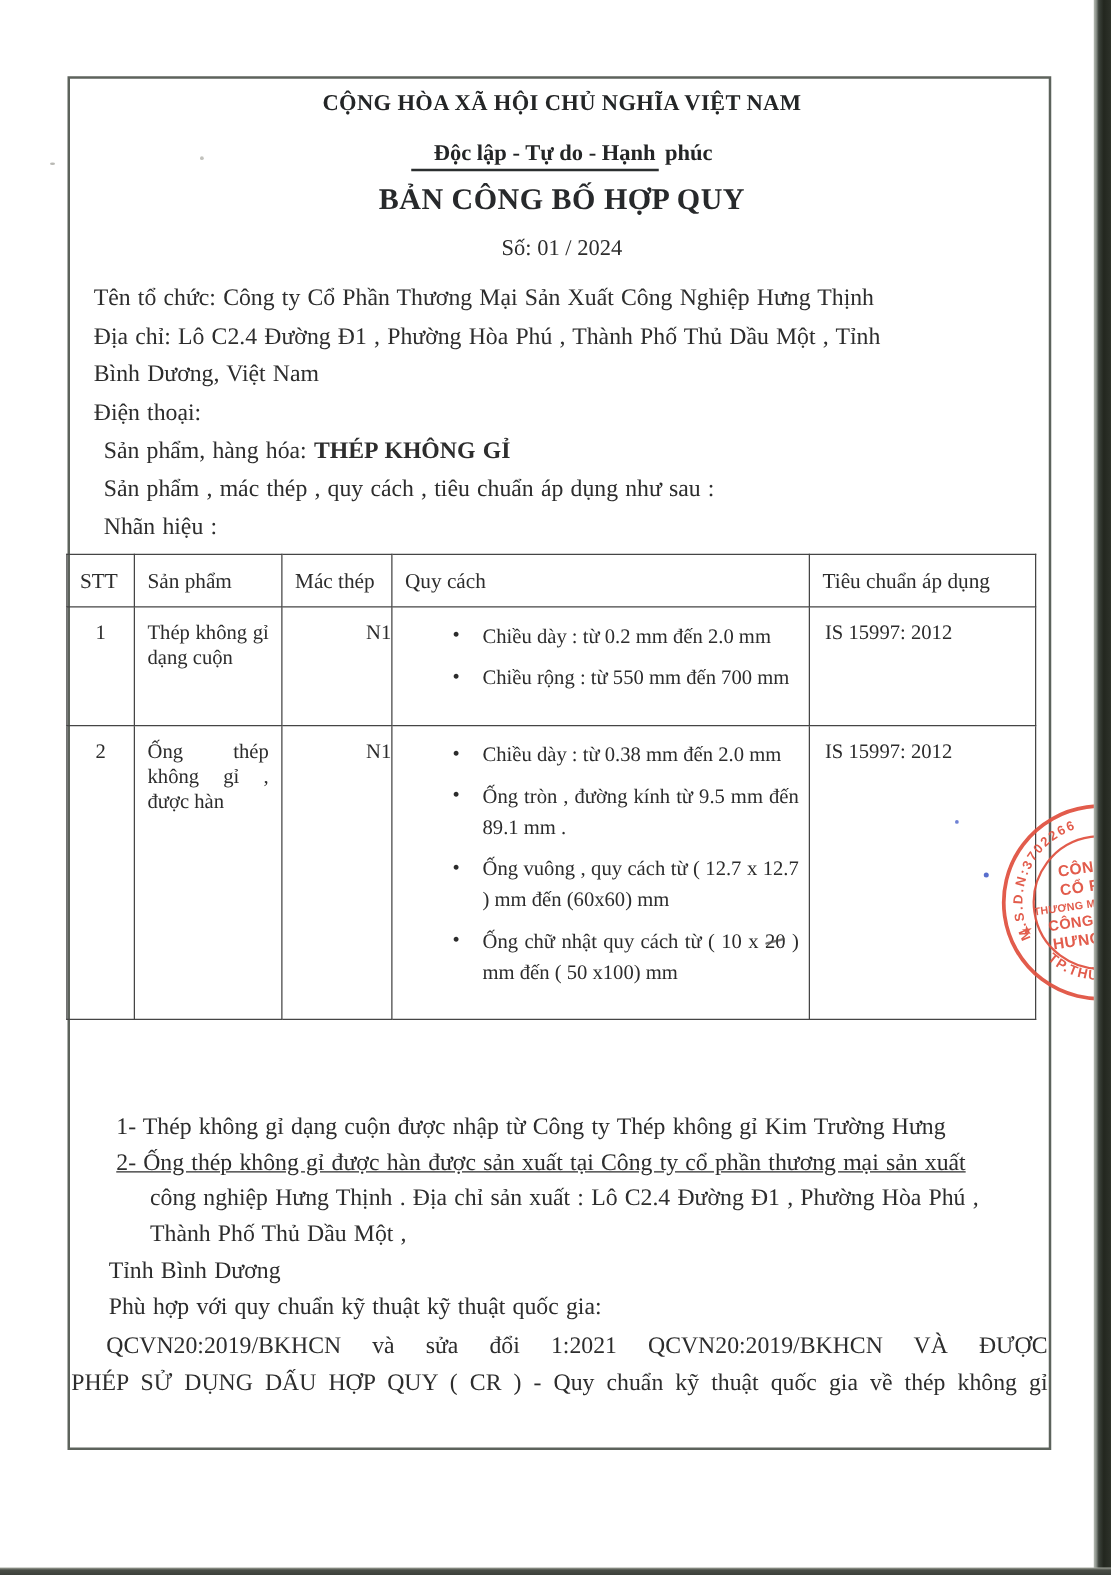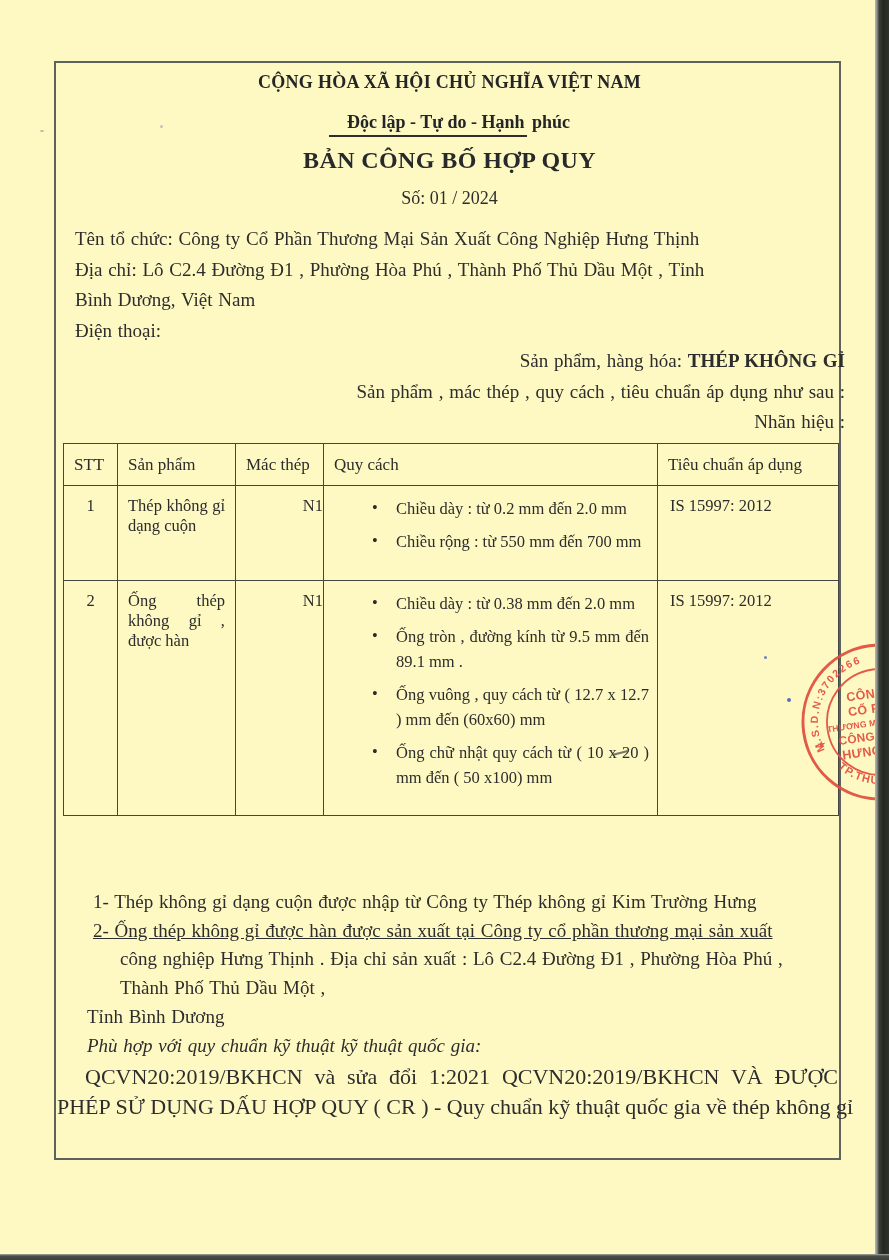--- a/index.html
+++ b/index.html
@@ -1,19 +1,19 @@
 <!DOCTYPE html>
 <html><head>
 <meta charset="utf-8">
 <style>
   * { margin:0; padding:0; box-sizing:border-box; }
   html,body { background:#e8e8e4; }
   .page {
     position:relative; width:889px; height:1260px;
-    background:#fef9c3; overflow:hidden;
+    background:#ffffff; overflow:hidden;
     font-family:"Liberation Serif", serif;
     color:#2d2d2d;
   }
   .abs { position:absolute; }
 
   
   .edge-right { left:875px; top:0; width:14px; height:1260px;
     background:linear-gradient(90deg,#b6bbb3 0px,#8b918a 2px,#3c423b 4px,#23271f 8px,#2e322a 14px); z-index:40; }
   .edge-bottom { left:0; top:1254px; width:889px; height:6px;
     background:linear-gradient(180deg,#a7aba2 0px,#4a4e47 2px,#3c403a 6px); z-index:40; }
@@ -26,25 +26,25 @@
   .center-band { left:54px; width:791px; text-align:center; z-index:2; }
   .nat-title { top:72px; font-size:18px; font-weight:bold; letter-spacing:.3px; color:#232526; }
   .motto { top:112px; font-size:18px; font-weight:bold; color:#232526; }
   .motto .u { display:inline-block; border-bottom:2.5px solid #2b2e2f; padding:0 3px 2px 18px; }
   .doc-title { top:147px; font-size:24px; font-weight:bold; letter-spacing:.4px; color:#27292b; }
   .doc-number { top:188px; font-size:18px; }
 
   
   .intro { left:75px; top:224px; width:770px; font-size:19px; line-height:30.5px; word-spacing:1px; z-index:2; }
   .intro .ln { white-space:nowrap; }
-  .intro .ind { padding-left:8px;text-align:right; }
+  .intro .ind { padding-left:8px; }
   .b { font-weight:bold; }
 
   
-  table.spec { position:absolute; left:63px; top:443px; width:775px;
+  table.spec { position:absolute; left:53px; top:443px; width:775px;
     border-collapse:collapse; table-layout:fixed; z-index:2;
     font-size:16.5px; color:#2c2c2c; }
   table.spec th, table.spec td { border:1.6px solid #454545; vertical-align:top; font-weight:normal; }
   table.spec thead th { height:42px; vertical-align:middle; text-align:left; padding:2px 10px; font-size:17px; }
   th.c-stt, td.c-stt { width:54px; text-align:center; }
   th.c-sp  { width:118px; } td.c-sp { padding:10px 10px; text-align:justify; }
   th.c-mt  { width:88px; }  td.c-mt { padding-top:10px; text-align:right; }
   th.c-qc  { width:334px; }
   th.c-tc  { width:181px; } td.c-tc { padding:10px 12px; }
   td.c-stt { padding-top:10px; }
@@ -53,21 +53,21 @@
   ul.specs li { list-style:none; position:relative; padding-left:26px;
     text-align:justify; line-height:25.5px; }
   ul.specs li + li { margin-top:7px; }
   ul.specs .blt { position:absolute; left:2px; top:-1px; }
 
   
   .fnotes { left:75px; top:864px; width:765px; font-size:19px; line-height:28.7px; word-spacing:1px; z-index:2;margin-top:24px; }
   .fnotes .fn-line { white-space:nowrap; }
 
   
-  .compliance { left:57px; top:1062px; width:781px; font-size:22px; line-height:29.5px; z-index:2; }
+  .compliance { left:57px; top:1062px; width:781px; font-size:19px; line-height:29.5px; z-index:2; }
   .compliance .jl { text-align:justify; text-align-last:justify; white-space:nowrap; }
   .compliance .l1 { padding-left:28px; }
 
   
   .stamp { left:795px; top:637px; width:170px; height:170px; z-index:10;
     transform:rotate(-8deg); opacity:.93; }
   .stamp text { font-family:"Liberation Sans", sans-serif; font-weight:bold; }
   .rim-t { font-size:10.5px; letter-spacing:1.6px; }
   .rim-b { font-size:11px; letter-spacing:1.2px; }
   .cl1,.cl2,.cl5 { font-size:12.5px; letter-spacing:.4px; }
@@ -148,21 +148,21 @@
     </tbody>
   </table>
 
   <div class="abs fnotes">
 
   <div class="fn-line" style="padding-left: 18px;">1-  Thép không gỉ dạng cuộn được nhập từ Công ty Thép không gỉ Kim Trường Hưng</div>
       <div class="fn-line" style="padding-left: 18px; text-decoration: underline;">2-  Ống thép không gỉ được hàn được sản xuất tại Công ty cổ phần thương mại sản xuất</div>
       <div class="fn-line" style="padding-left: 45px;">công nghiệp Hưng Thịnh . Địa chỉ sản xuất : Lô C2.4 Đường Đ1 , Phường Hòa Phú ,</div>
       <div class="fn-line" style="padding-left: 45px;">Thành Phố Thủ Dầu Một ,</div>
       <div class="fn-line" style="padding-left: 12px;">Tỉnh Bình Dương</div>
-      <div class="fn-line" style="padding-left: 12px; font-style: italic;">Phù hợp với quy chuẩn kỹ thuật kỹ thuật quốc gia:</div>
+      <div class="fn-line" style="padding-left: 12px;">Phù hợp với quy chuẩn kỹ thuật kỹ thuật quốc gia:</div>
     </div>
 
   <div class="abs compliance">
     <div class="jl l1">QCVN20:2019/BKHCN  và  sửa  đổi  1:2021  QCVN20:2019/BKHCN  VÀ  ĐƯỢC</div>
     <div class="jl">PHÉP SỬ DỤNG DẤU HỢP QUY ( CR ) -  Quy chuẩn kỹ thuật quốc gia về thép không gỉ</div>
   </div>
 
   <svg class="abs stamp" viewBox="0 0 170 170" color="#e0503f">
     <circle cx="85" cy="85" r="77" fill="none" stroke="currentColor" stroke-width="3"></circle>
     <circle cx="85" cy="85" r="53" fill="none" stroke="currentColor" stroke-width="1.8"></circle>

